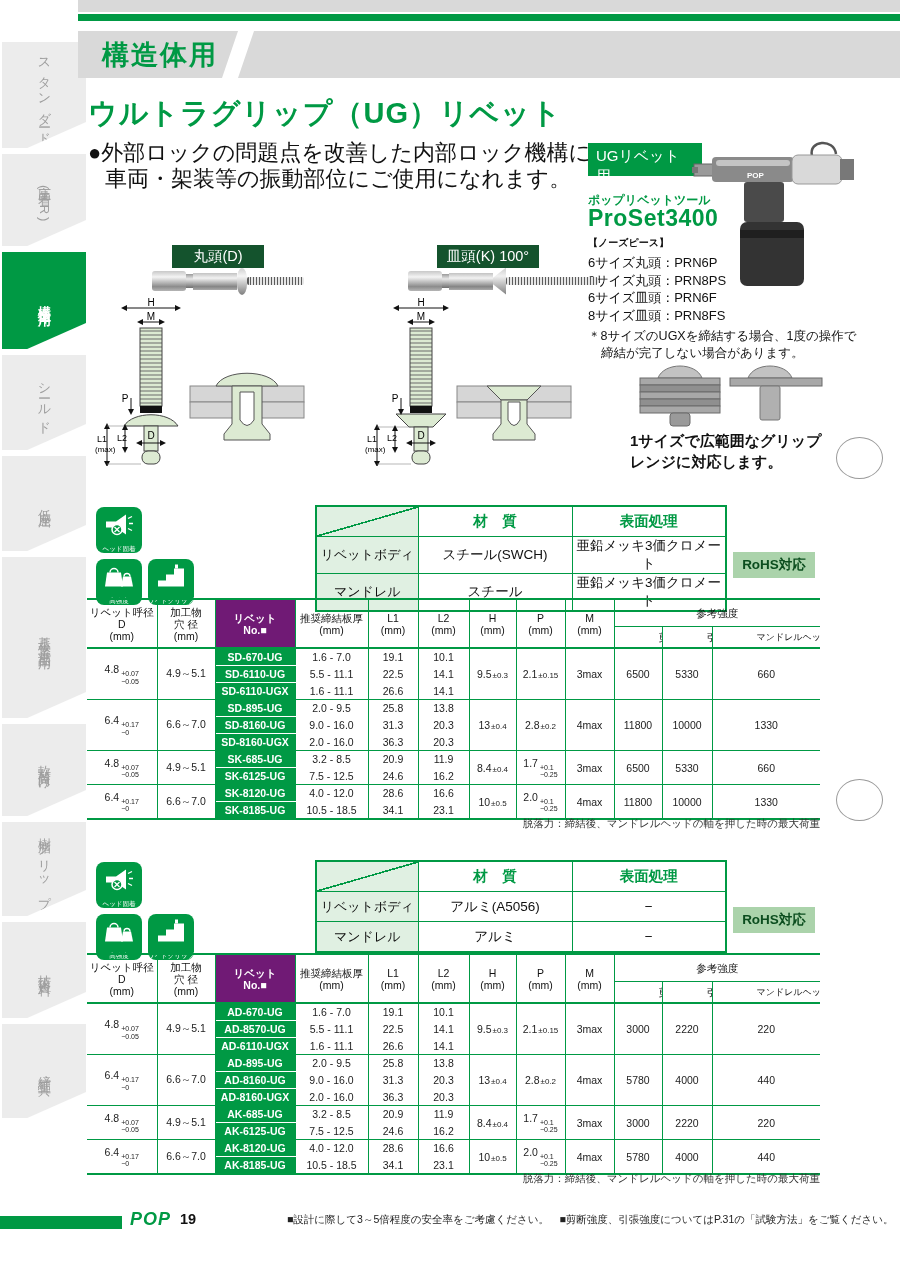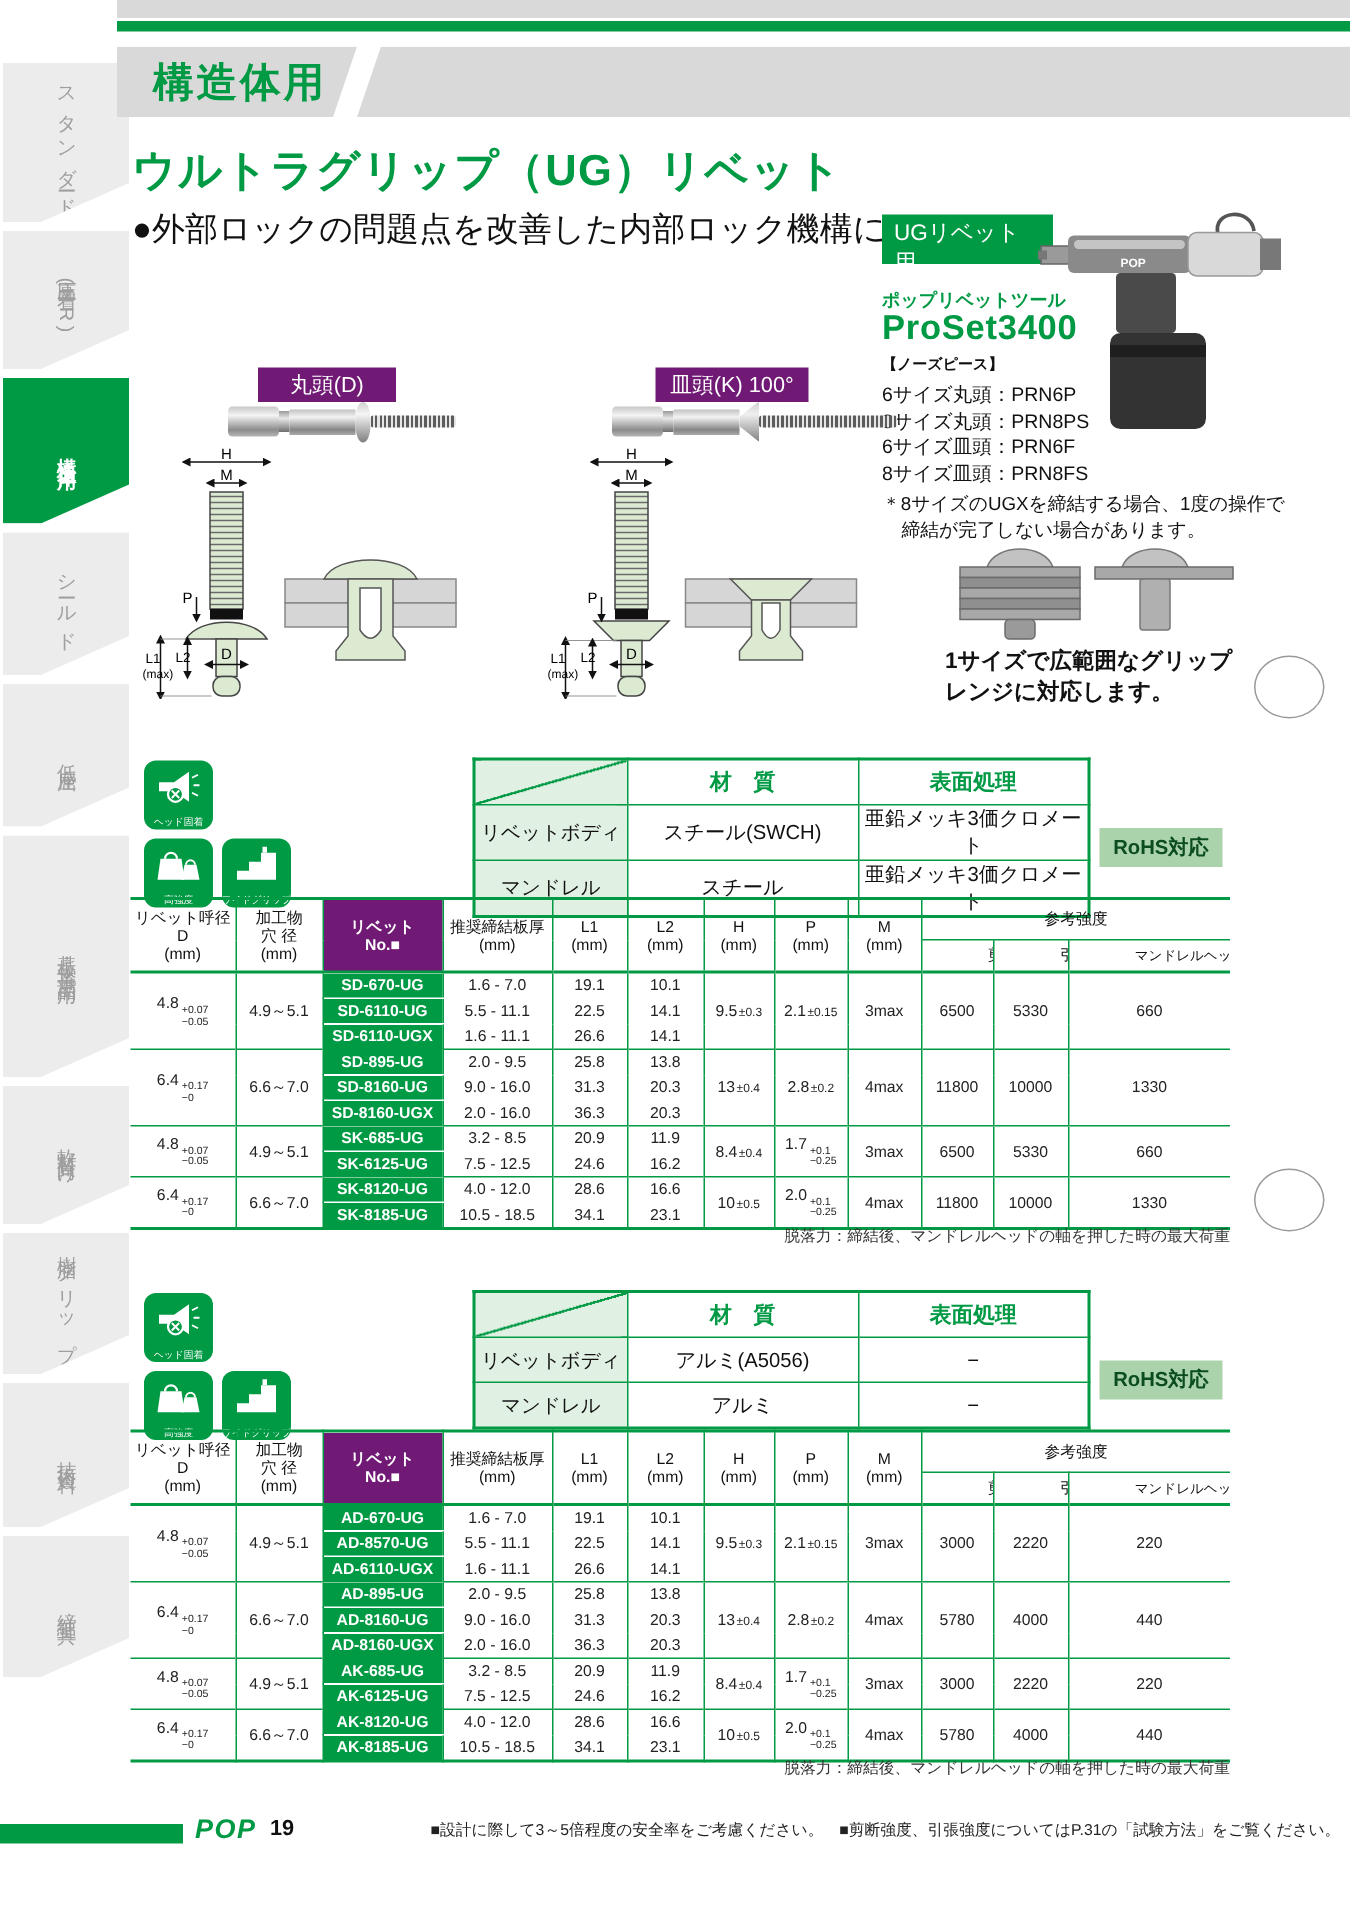--- a/index.html
+++ b/index.html
@@ -34,21 +34,21 @@
   .tool-badge{left:588px;top:143px;width:114px;height:33px;background:#009944;color:#fff;
     font-size:15px;line-height:20px;padding:3px 8px;box-sizing:border-box;}
   .tool-brand{left:588px;top:192px;color:#009944;font-size:12px;font-weight:bold;}
   .tool-model{left:588px;top:205px;color:#009944;font-size:23px;font-weight:bold;letter-spacing:0.5px;}
   .nose-title{left:588px;top:236px;font-size:10px;font-weight:bold;color:#111;}
   .nose-list{left:588px;top:254px;font-size:13px;line-height:17.5px;color:#111;}
   .tool-note{left:588px;top:328px;font-size:12.5px;line-height:17px;color:#111;}
   .tool-note .ind{padding-left:13px;}
   .grip-caption{left:630px;top:430px;font-size:15px;font-weight:bold;line-height:21px;color:#111;}
   
-  .head-label{background:#701a75;color:#fff;font-size:14.5px;display:flex;align-items:center;justify-content:center;height:23px;}
+  .head-label{background:#14532d;color:#fff;font-size:14.5px;display:flex;align-items:center;justify-content:center;height:23px;}
   .rivet-photo{display:flex;align-items:center;height:30px;}
   .rp-head{width:34px;height:20px;border-radius:3px;background:linear-gradient(180deg,#c8c8c8,#f4f4f4 30%,#8c8c8c 78%,#b5b5b5);}
   .rp-ring{width:7px;height:14px;background:linear-gradient(180deg,#9a9a9a,#e7e7e7 35%,#6f6f6f);}
   .rp-body{width:44px;height:17px;background:linear-gradient(180deg,#c2c2c2,#f2f2f2 30%,#858585 80%,#aaa);}
   .rp-flangeD{width:10px;height:27px;border-radius:50% / 40%;background:linear-gradient(180deg,#cfcfcf,#f5f5f5 30%,#7f7f7f);}
   .rp-flangeK{width:13px;height:27px;clip-path:polygon(0 38%,100% 0,100% 100%,0 62%);background:linear-gradient(180deg,#cfcfcf,#f0f0f0 30%,#7f7f7f);}
   .rp-stem{flex:1;height:8px;border-radius:2px;background:repeating-linear-gradient(90deg,#5c5c5c 0 1.5px,#e6e6e6 1.5px 3px);}
   
   .feat{width:46px;height:46px;border-radius:8px;background:#009944;color:#fff;
     display:flex;flex-direction:column;align-items:center;justify-content:flex-end;overflow:hidden;}
@@ -132,20 +132,21 @@
 <div class="abs top-strip"></div>
 <div class="abs green-bar"></div>
 <div class="abs banner-left">
   <span class="cat">構造体用</span>
 </div>
 <div class="abs banner-right"></div>
 
 <div class="abs page-title">ウルトラグリップ（UG）リベット</div>
 <div class="abs bullets">
   <div>●外部ロックの問題点を改善した内部ロック機構により、</div>
+  <div class="ind">車両・架装等の振動部位にご使用になれます。</div>
 </div>
 
 <div class="abs tool-badge">
   <div>UGリベット用</div>
   <div>締結工具</div>
 </div>
 
 <svg class="abs" style="left:692px;top:138px" width="185" height="165" viewBox="0 0 185 165">
   <path d="M120 18 C116 2,142 0,144 16" fill="none" stroke="#555" stroke-width="2.5"></path>
   <rect x="2" y="26" width="20" height="12" fill="#9a9a9a" stroke="#666"></rect>

